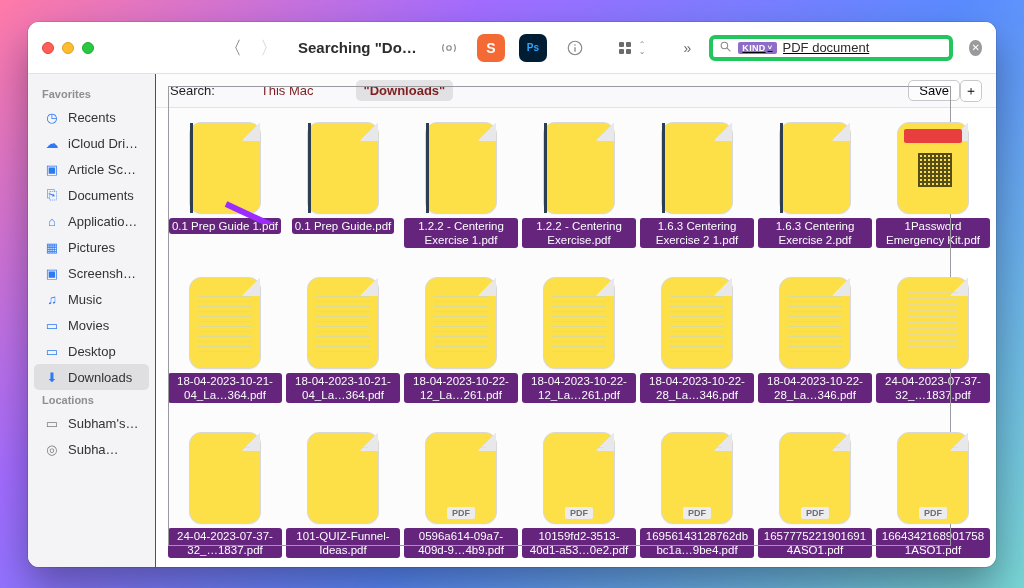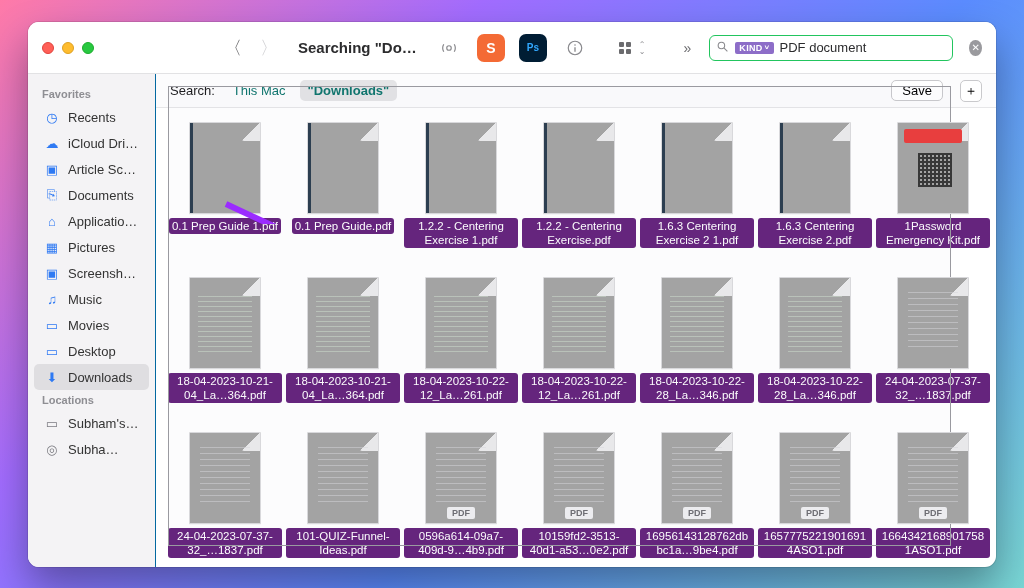--- a/index.html
+++ b/index.html
@@ -65,23 +65,24 @@
   }
   .view-grid i { background:#6b6b6e; border-radius:1px; }
   .vs-arrows { display:flex; flex-direction:column; font-size:8px; line-height:7px; margin-left:6px; color:#8a8a8e; }
 
   .chevrons-btn { margin-left: 28px; font-size:14px; color:#6b6b6e; cursor:pointer; }
 
   
   .searchfield {
     flex: 1; max-width: 244px;
     height: 26px;
-    background:#fff; border:1px solid #22c55e; border-radius:6px;
+    background:#fff; border:4px solid #22c55e; border-radius:6px;
     display:flex; align-items:center; gap:6px; padding:0 6px;
     margin-left: 8px;
+    text-decoration: underline;
   }
   .searchfield .mag { color:#8a8a8e; font-size:13px; }
   .kind-token {
     background:#8d6dc8; color:#fff; font-size:9px; font-weight:700;
     padding:1px 4px; border-radius:2px; letter-spacing:.3px;
     display:flex; align-items:center; gap:2px;
   }
   .kind-token:after { content:" ˅"; font-size:8px; }
   .searchfield input {
     border:none; outline:none; flex:1; font-size:13px; color:#2c2c2e; background:transparent;
@@ -112,37 +113,37 @@
   .sb-item.loc .ic { color:#7c7c82; }
 
   
   .content { flex:1; display:flex; flex-direction:column; overflow:hidden; position:relative; }
 
   .searchbar {
     height: 34px; background:#fcfcfd; border-bottom:1px solid #e6e6e8;
     display:flex; align-items:center; font-size:13px; padding:0 14px;
   }
   .searchbar .label { font-weight:400; color:#1c1c1e; margin-right:10px; }
-  .scope { padding:3px 8px; border-radius:5px; color:#0f766e; margin-right:6px; cursor:pointer; }
+  .scope { padding:3px 8px; border-radius:5px; color:#7f1d1d; margin-right:6px; cursor:pointer;margin-left:28px; }
   .scope.selected { background:#e4e4e6; font-weight:600; }
-  .savebtns { margin-left:auto; display:flex; gap:17px; align-items:center; }
+  .savebtns { margin-left:auto; display:flex; gap:0; align-items:center; }
   .savebtn { font-size:13px; padding:2px 10px; border:1px solid #c9c9cc; border-radius:5px; background:#fff; cursor:pointer; }
   .plusbtn { width:22px; height:22px; border:1px solid #c9c9cc; border-radius:5px; background:#fff; display:flex; align-items:center; justify-content:center; cursor:pointer; }
 
   
   .grid {
     flex:1; overflow:hidden; padding: 14px 6px 0 12px;
     display:grid; grid-template-columns: repeat(7, 1fr);
     grid-auto-rows: 155px;
     column-gap: 4px;
   }
   .cell { display:flex; flex-direction:column; align-items:center; gap:4px; cursor:pointer; }
   .thumb {
-    width: 72px; height: 92px; background:#a3a3a3;
-    border:1px solid #d8d8db; border-radius:1px;
+    width: 72px; height: 92px; background:#fde047;
+    border:1px solid #d8d8db; border-radius:12px;
     position:relative;
     box-shadow: 0 1px 0 rgba(0,0,0,.03);
   }
   .thumb:before {
     content:""; position:absolute; right:0; top:0; width:18px; height:18px;
     background: linear-gradient(135deg, transparent 49%, #e8e8ea 50%);
     border-bottom-left-radius:2px;
   }
   .thumb .spine { position:absolute; left:0; top:0; bottom:0; width:3px; background:#2c3e50; }
   .thumb.lined:after {

